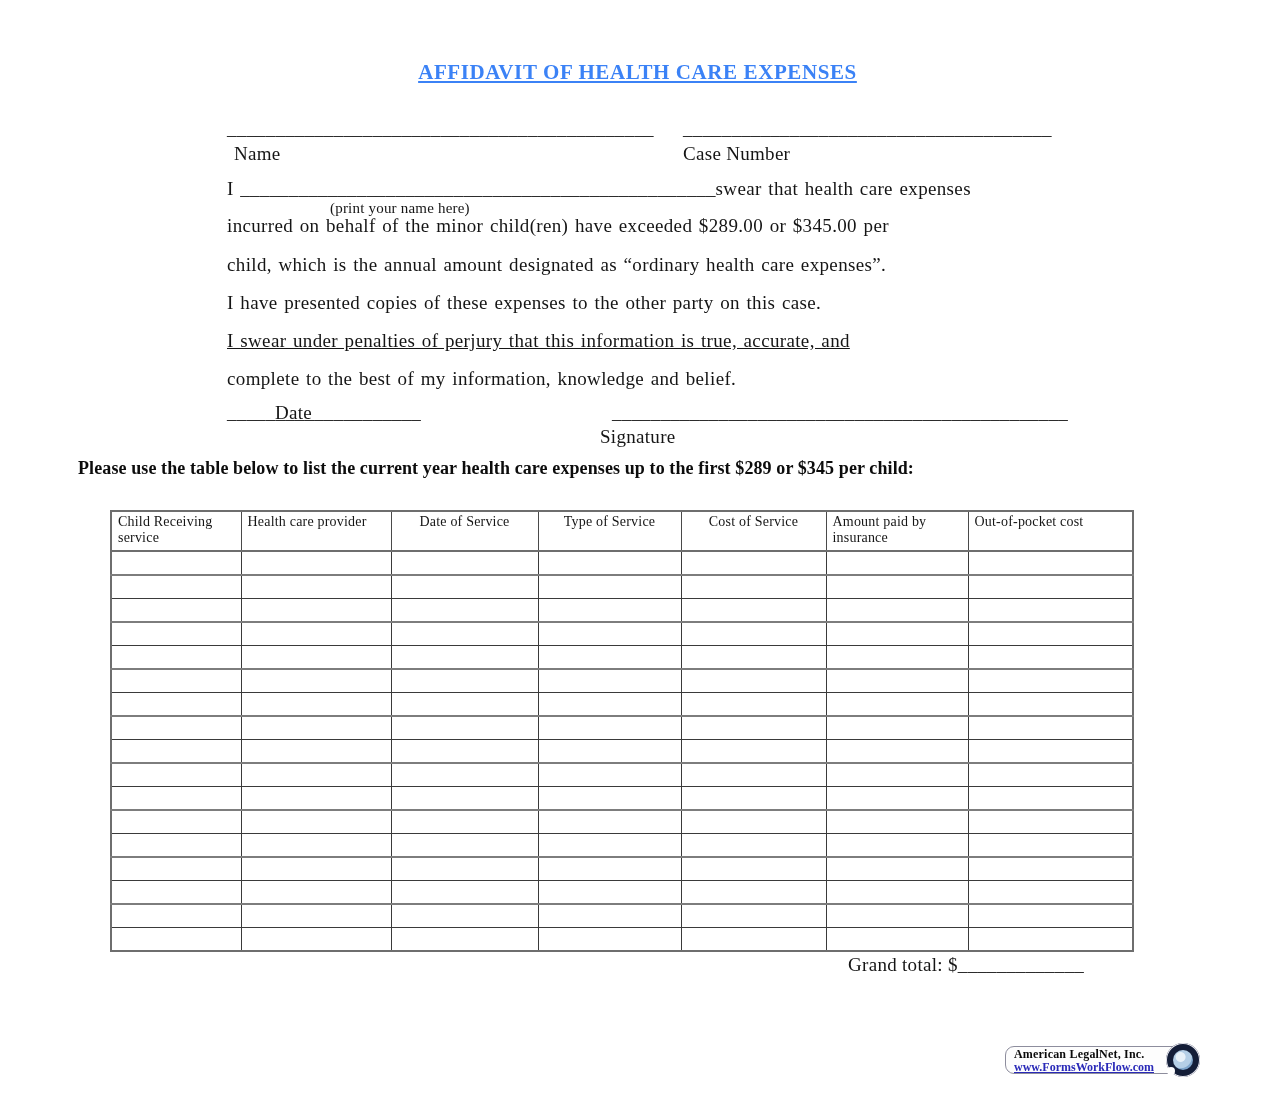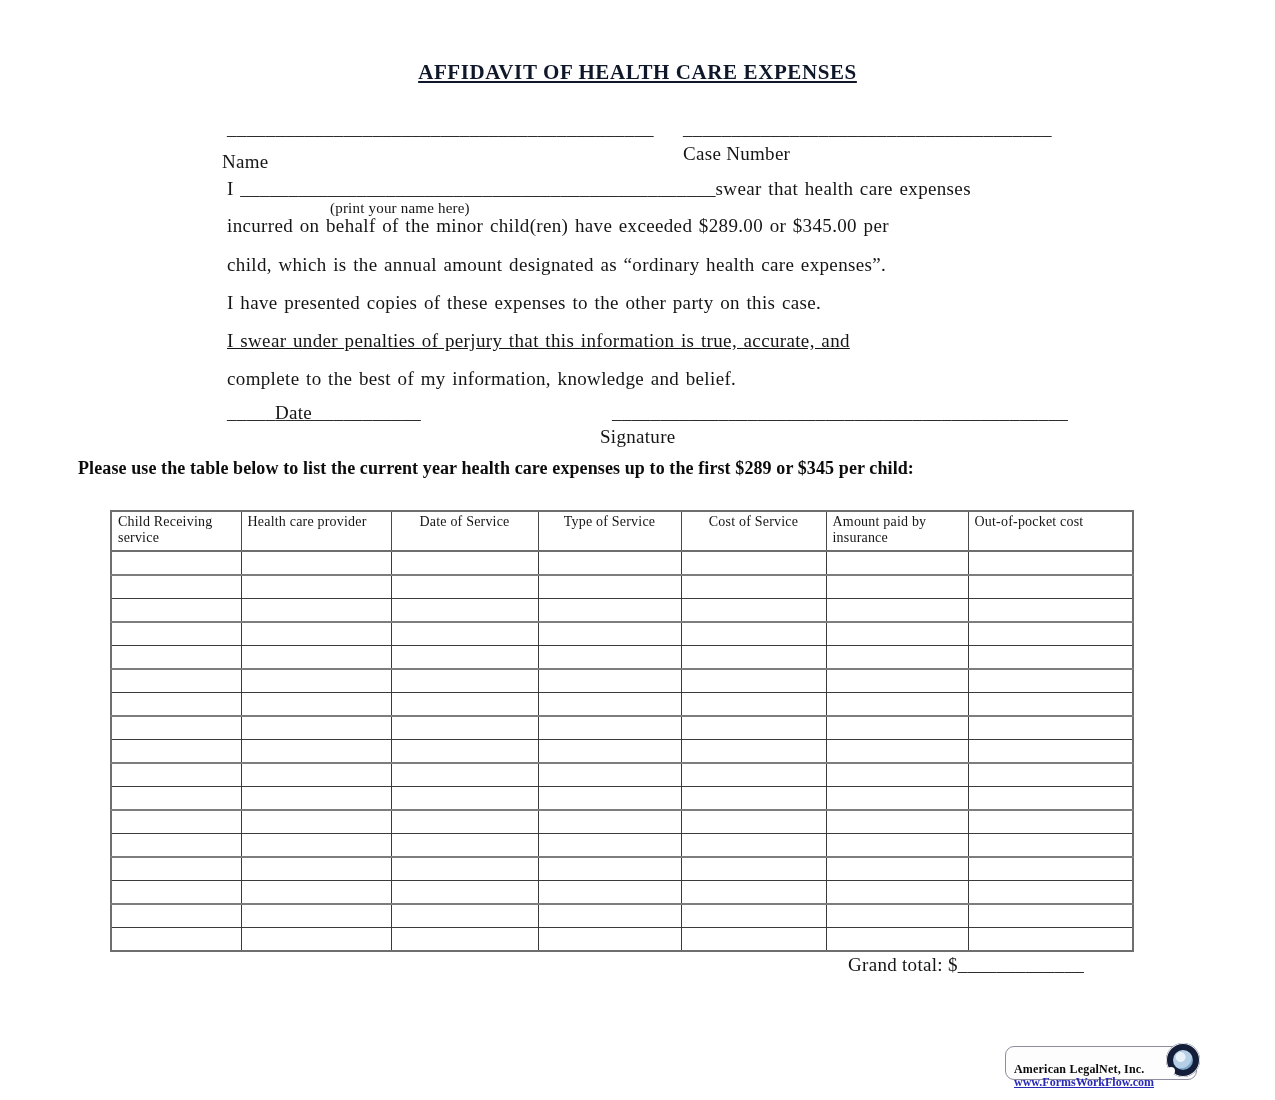--- a/index.html
+++ b/index.html
@@ -14,21 +14,21 @@
   }
   .abs { position:absolute; }
 
   .doc-title {
     left:0; right:0; top:60px;
     text-align:center;
     font-size:21px;
     font-weight:bold;
     letter-spacing:0.6px;
     text-decoration:underline;
-    color:#0f172a;
+    color:#3b82f6;
   }
 
   .blank {
     font-size:19px;
     letter-spacing:0.2px;
     white-space:nowrap;
     color:#222;
   }
   .field-label {
     font-size:19px;
@@ -92,21 +92,21 @@
     white-space:nowrap;
   }
 
   .footer-box {
     left:1005px; top:1046px;
     width:192px; height:28px;
     border:1.5px solid #8d8d9d;
     border-radius:9px;
     background:#fdfdfd;
     box-sizing:border-box;
-    padding:16px 8px;
+    padding:1px 8px;
   }
   .footer-company {
     font-size:12px;
     font-weight:bold;
     letter-spacing:0.2px;
     color:#0a0a0a;
     line-height:13px;
     white-space:nowrap;
   }
   .footer-link {
@@ -142,21 +142,21 @@
 </style>
 </head>
 <body>
 
 <div class="page">
 
   <div class="abs doc-title">AFFIDAVIT OF HEALTH CARE EXPENSES</div>
 
   <div class="abs blank" style="left:227px; top:118px;">____________________________________________</div>
   <div class="abs blank" style="left:683px; top:118px;">______________________________________</div>
-  <div class="abs field-label" style="left:222px; top:143px;margin-top:8px;">Name</div>
+  <div class="abs field-label" style="left:234px; top:143px;">Name</div>
   <div class="abs field-label" style="left:683px; top:143px;">Case Number</div>
 
   <div class="abs body-line" style="left:227px; top:178px;">
     <span>I </span><span class="blank">_________________________________________________</span><span>swear that health care expenses</span>
   </div>
   <div class="abs small-note" style="left:330px; top:200px;">(print your name here)</div>
 
   <div class="abs body-line" style="left:227px; top:215px;">incurred on behalf of the minor child(ren) have exceeded $289.00 or $345.00 per</div>
   <div class="abs body-line" style="left:227px; top:254px;">child, which is the annual amount designated as “ordinary health care expenses”.</div>
   <div class="abs body-line" style="left:227px; top:292px;">I have presented copies of these expenses to the other party on this case.</div>

